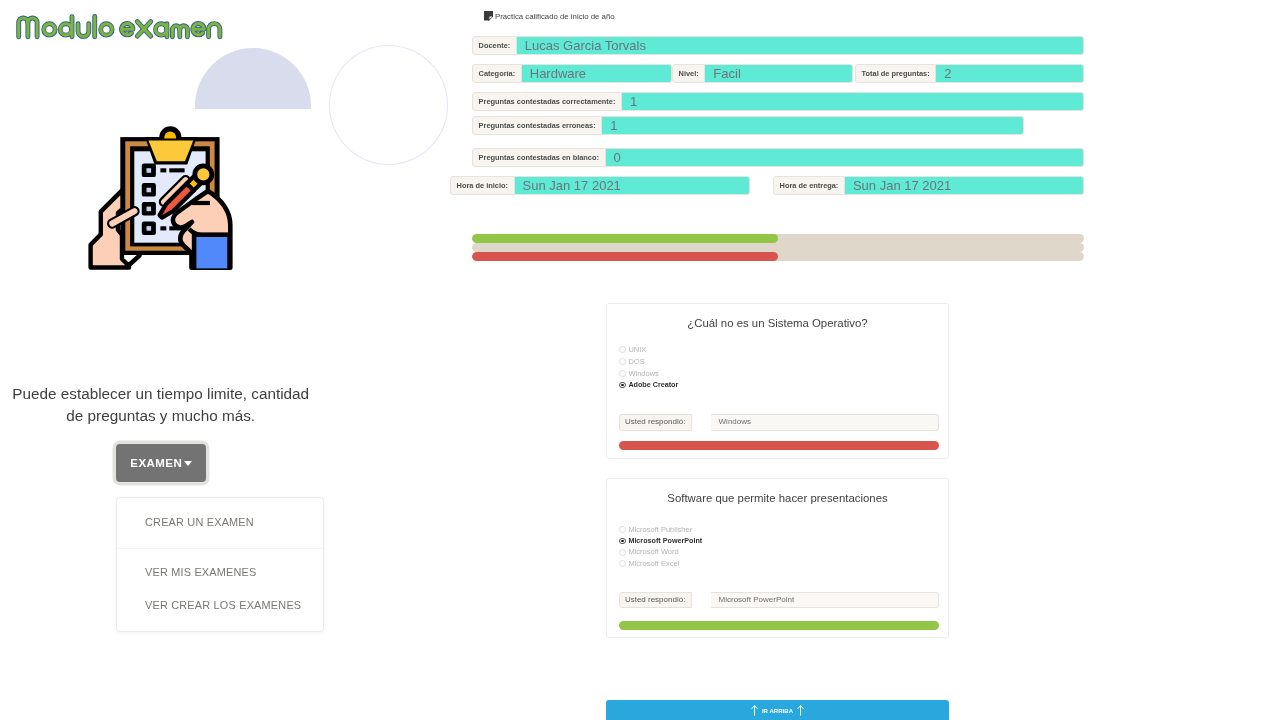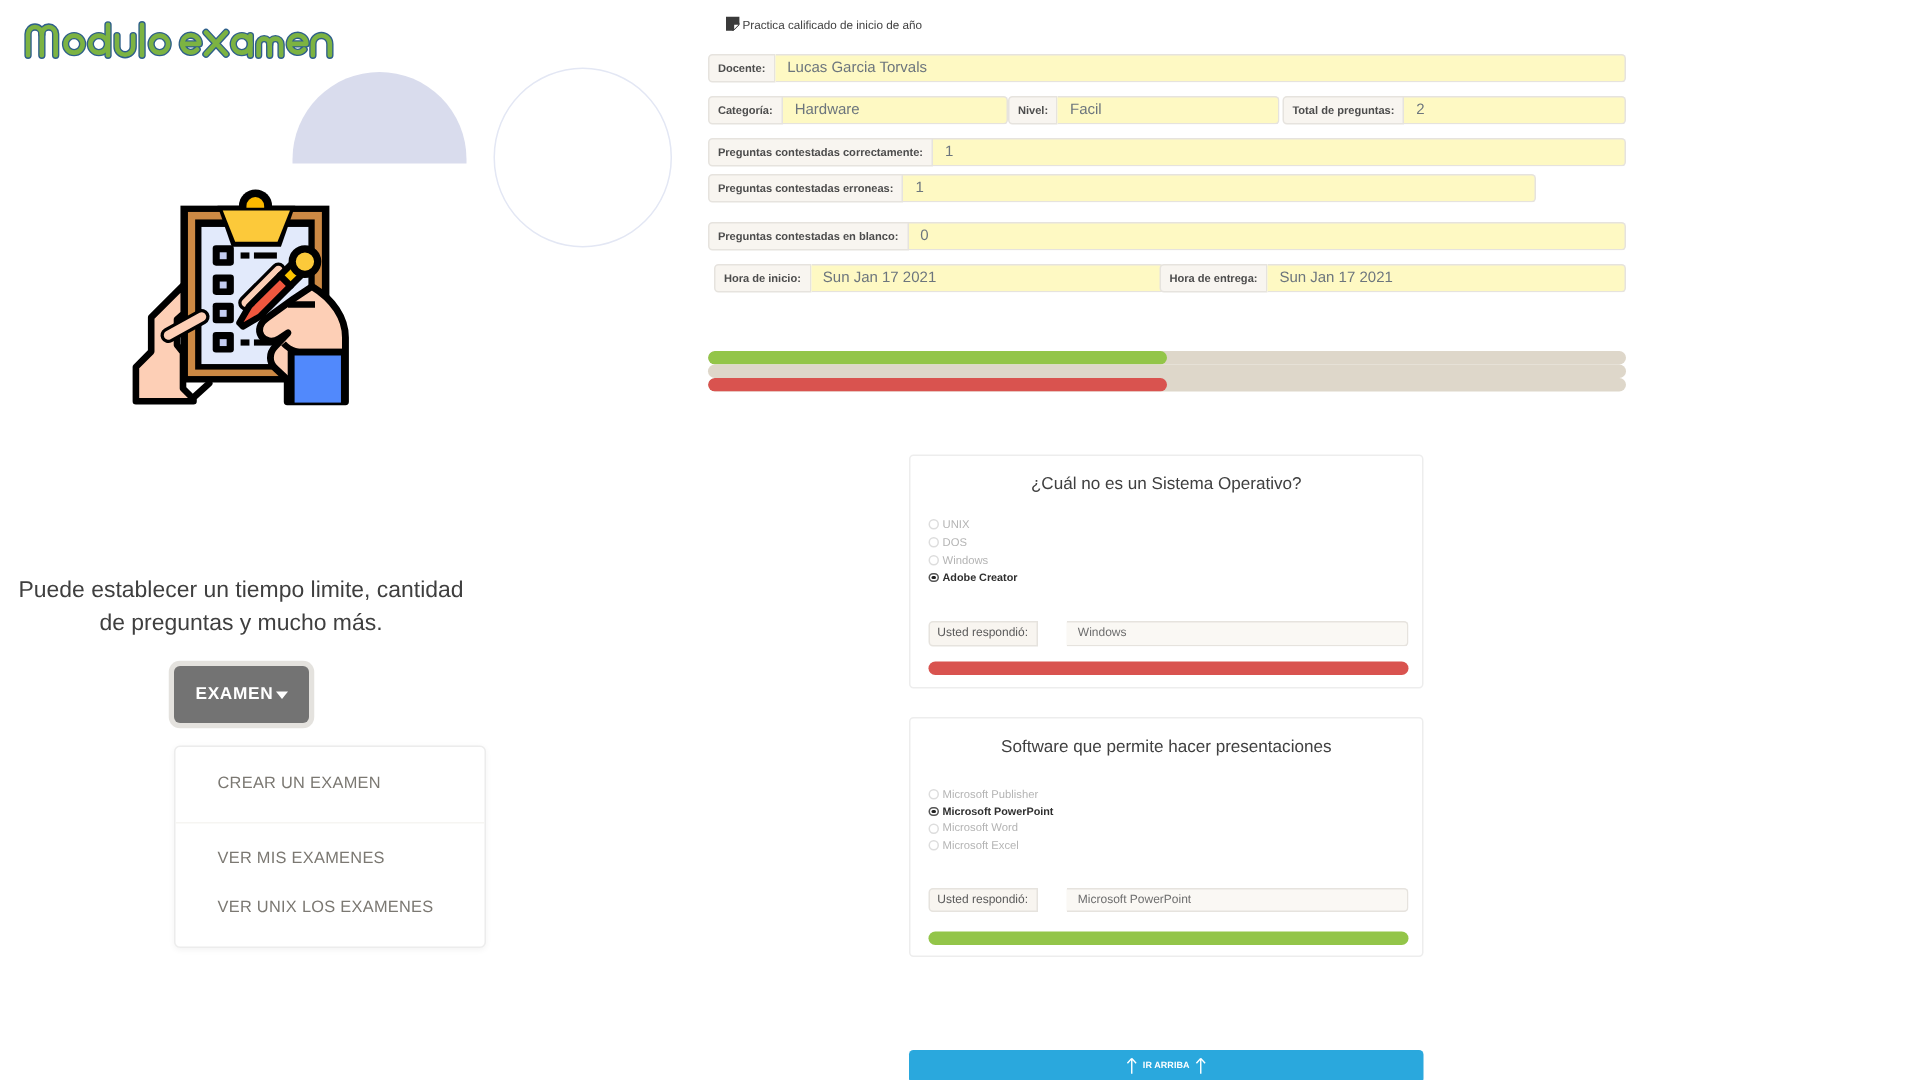--- a/index.html
+++ b/index.html
@@ -97,23 +97,23 @@
   
   .ig { position:absolute; display:flex; align-items:stretch; height:19px; }
   .ig-label {
     background:#f8f5f0; border:1px solid #e6e3de;
     border-radius:3px 0 0 3px;
     font-size:7.4px; font-weight:700; color:#4c4c4c;
     display:flex; align-items:center; padding:0 5.6px;
     white-space:nowrap; line-height:1;
   }
   .ig-field {
-    background:#fef9c3; border:1px solid #e6e3de; border-left:none;
+    background:#5eead4; border:1px solid #e6e3de; border-left:none;
     border-radius:0 3px 3px 0;
-    font-size:10px; color:#6c757d; display:flex; align-items:center;
+    font-size:13px; color:#6c757d; display:flex; align-items:center;
     padding:0 8px; flex:1; white-space:nowrap; line-height:1;
   }
 
   
   .pbar { position:absolute; height:9px; border-radius:5px; background:#ded7ca; overflow:hidden; }
   .pfill { height:100%; border-radius:5px; }
 
   
   .qcard {
     position:absolute; left:606px; width:343px;
@@ -265,21 +265,21 @@
   <div class="hero-p hero-p2">Puede establecer un tiempo limite, cantidad de preguntas y mucho más.</div>
 
   <div class="btn-examen">
     <span class="lbl">EXAMEN</span>
     <span class="caret"></span>
   </div>
   <div class="dropdown">
     <div class="dd-item" style="top:17.6px">CREAR UN EXAMEN</div>
     <div class="dd-sep" style="top:50px"></div>
     <div class="dd-item" style="top:68.3px">VER MIS EXAMENES</div>
-    <div class="dd-item" style="top:101.3px">VER UNIX LOS EXAMENES</div>
+    <div class="dd-item" style="top:101.3px">VER CREAR LOS EXAMENES</div>
   </div>
 
   <div class="exam-title">
     <svg class="note-icon" viewBox="0 0 9.2 9.5">
       <path d="M0 0 H9.2 V5.3 L5.0 9.5 H0 Z" fill="#3a3a3a"></path>
       <path d="M5.1 4.1 H9.2 V5.3 L5.1 9.4 H4.0 Z" fill="#3a3a3a"></path>
       <path d="M5.45 5.55 H8.35 L5.45 8.45 Z" fill="#ffffff"></path>
     </svg>
     <span>Practica calificado de inicio de año</span>
   </div>
@@ -308,21 +308,21 @@
   </div>
   <div class="ig" style="left:472px;top:116px;width:552px">
     <div class="ig-label">Preguntas contestadas erroneas:</div>
     <div class="ig-field">1</div>
   </div>
   <div class="ig" style="left:472px;top:148px;width:612px">
     <div class="ig-label">Preguntas contestadas en blanco:</div>
     <div class="ig-field">0</div>
   </div>
 
-  <div class="ig" style="left:476px;top:176px;width:300px">
+  <div class="ig" style="left:450px;top:176px;width:300px">
     <div class="ig-label">Hora de inicio:</div>
     <div class="ig-field">Sun Jan 17 2021</div>
   </div>
   <div class="ig" style="left:773px;top:176px;width:311px">
     <div class="ig-label">Hora de entrega:</div>
     <div class="ig-field">Sun Jan 17 2021</div>
   </div>
 
 
   <div class="pbar" style="left: 472px; top: 234px; width: 612px; background: rgb(222, 215, 202);">

